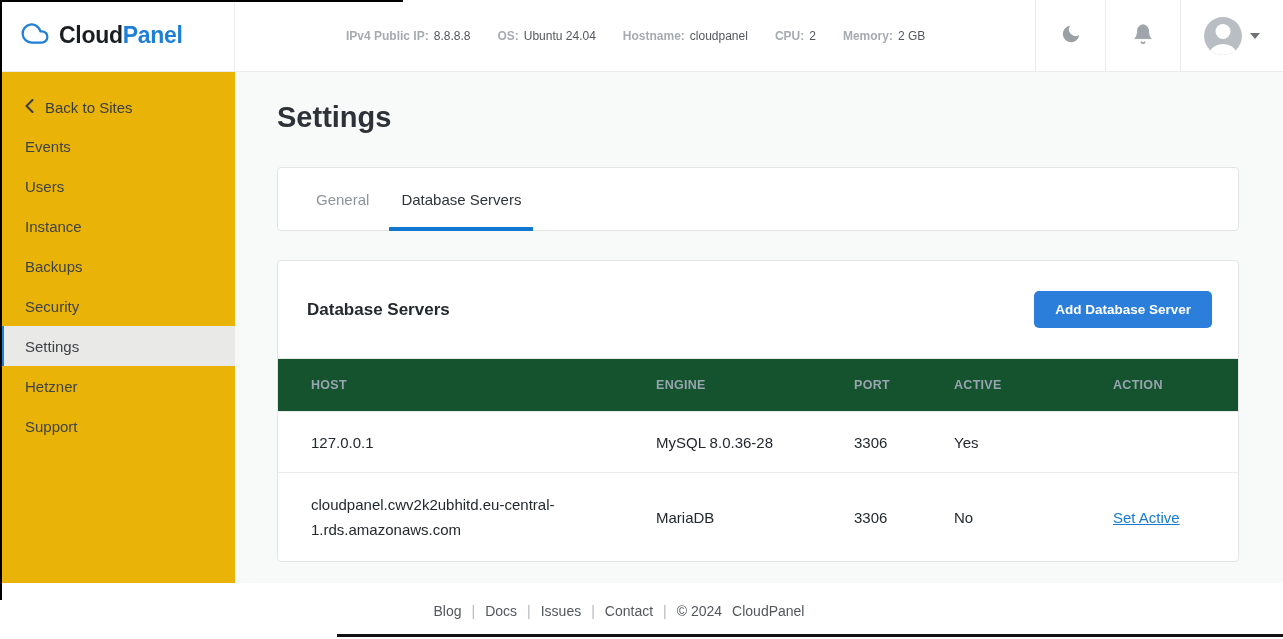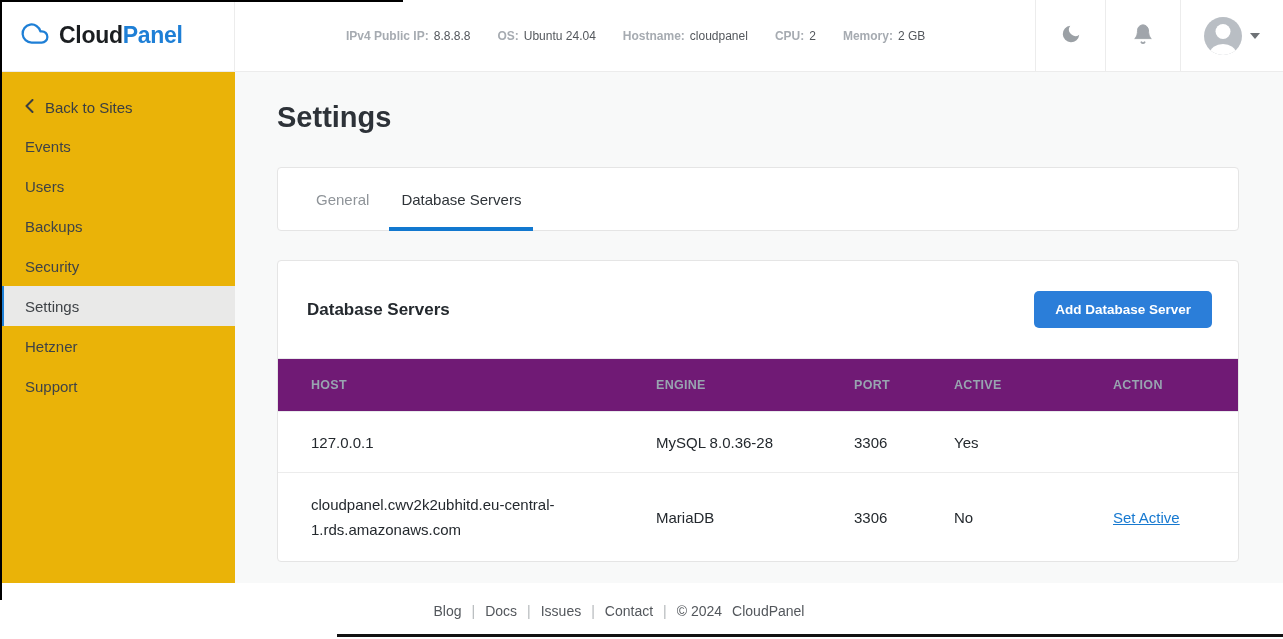--- a/index.html
+++ b/index.html
@@ -38,21 +38,21 @@
   .tab { position:relative; display:flex; align-items:center; padding:0 12px; margin-right:8px; font-size:15px; color:#8f9499; cursor:pointer; }
   .tab.active { color:#2f3439; }
   .tab.active::after { content:""; position:absolute; left:0; right:0; bottom:-1px; height:4px; background:#1278cf; }
 
   .content-card { margin-top:29px; background:#fff; border:1px solid #e5e5e5; border-radius:4px; }
   .card-header { height:97px; display:flex; align-items:center; justify-content:space-between; padding:0 26px 0 29px; }
   .card-title { font-size:17px; font-weight:700; color:#24292e; }
   .btn-primary { background:#2b7ed9; color:#fff; font-size:13.5px; font-weight:700; border:none; border-radius:5px; height:37px; padding:0 21px; cursor:pointer; font-family:inherit; }
 
   table.db-table { width:100%; border-collapse:collapse; table-layout:fixed; }
-  .db-table th { background:#701a75; border-top:1px solid #e8eaec; border-bottom:1px solid #e8eaec; height:53px; font-size:12.5px; font-weight:700; color:#98a4b0; text-align:left; padding:0; letter-spacing:0.3px; }
+  .db-table th { background:#14532d; border-top:1px solid #e8eaec; border-bottom:1px solid #e8eaec; height:53px; font-size:12.5px; font-weight:700; color:#98a4b0; text-align:left; padding:0; letter-spacing:0.3px; }
   .db-table th:first-child, .db-table td:first-child { padding-left:33px; }
   .db-table td { font-size:15px; color:#24292e; padding:0; vertical-align:middle; }
   .db-table tr.row-1 td { height:61px; border-bottom:1px solid #ececec; }
   .db-table tr.row-2 td { padding-top:19px; padding-bottom:19px; line-height:25px; }
   .db-table td.host-cell { padding-right:24px; word-wrap:break-word; }
   .set-active-link { color:#1779d0; text-decoration:underline; cursor:pointer; }
 
   
   .footer { height:56px; display:flex; align-items:center; justify-content:center; background:#fff; gap:15px; padding-right:45px; }
   .lang-select { width:167px; height:32px; border:1px solid #c9cdd1; border-radius:5px; display:flex; align-items:center; justify-content:space-between; padding:0 13px; font-size:13.5px; color:#26292c; background:#fff; cursor:pointer; }
@@ -119,20 +119,21 @@
       <div class="back-link">
         <span>
           <svg width="9" height="14" viewBox="0 0 9 14" fill="none" stroke="#3a3e42" stroke-width="2" stroke-linecap="round" stroke-linejoin="round">
               <polyline points="7.5 1 1.5 7 7.5 13"></polyline>
             </svg>
         </span>
         <span>Back to Sites</span>
       </div>
       <div class="nav-item">Events</div>
       <div class="nav-item">Users</div>
+      <div class="nav-item">Instance</div>
       <div class="nav-item">Backups</div>
       <div class="nav-item">Security</div>
       <div class="nav-item active">Settings</div>
       <div class="nav-item">Hetzner</div>
       <div class="nav-item">Support</div>
     </div>
 
     <div class="main">
       <div class="page-title">Settings</div>
 

